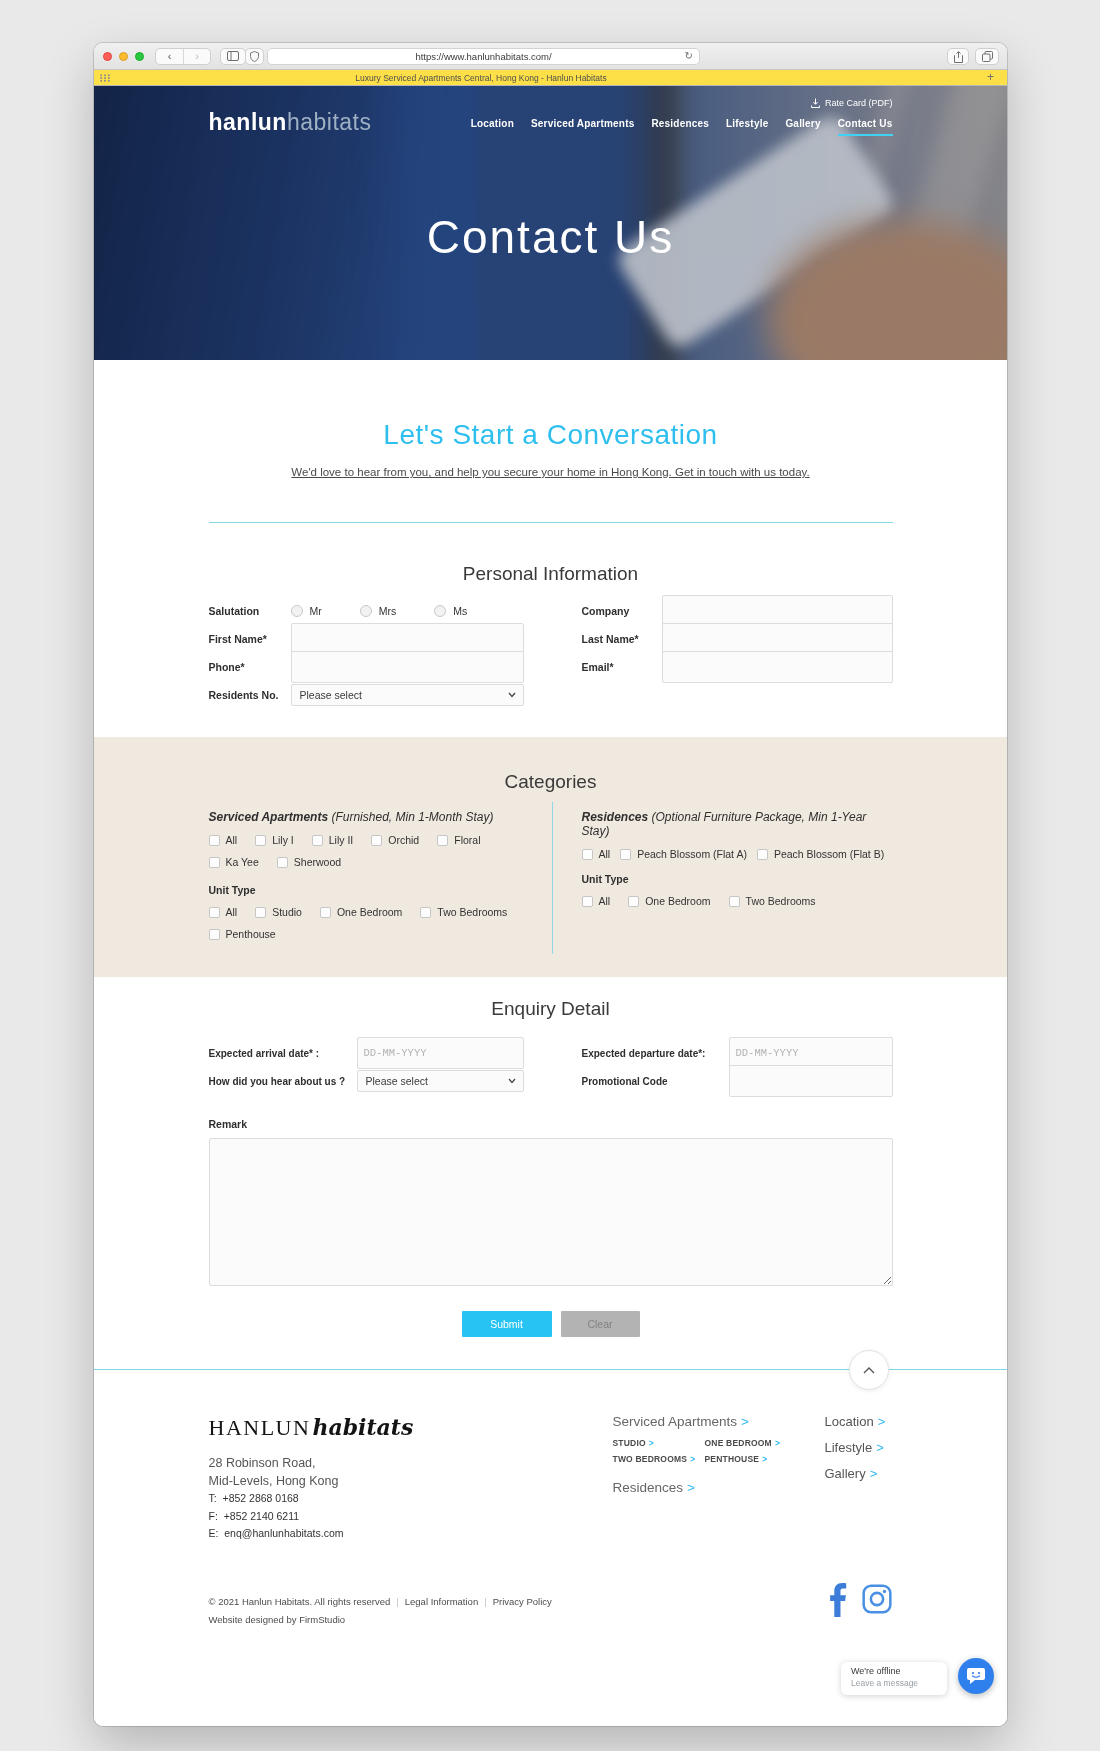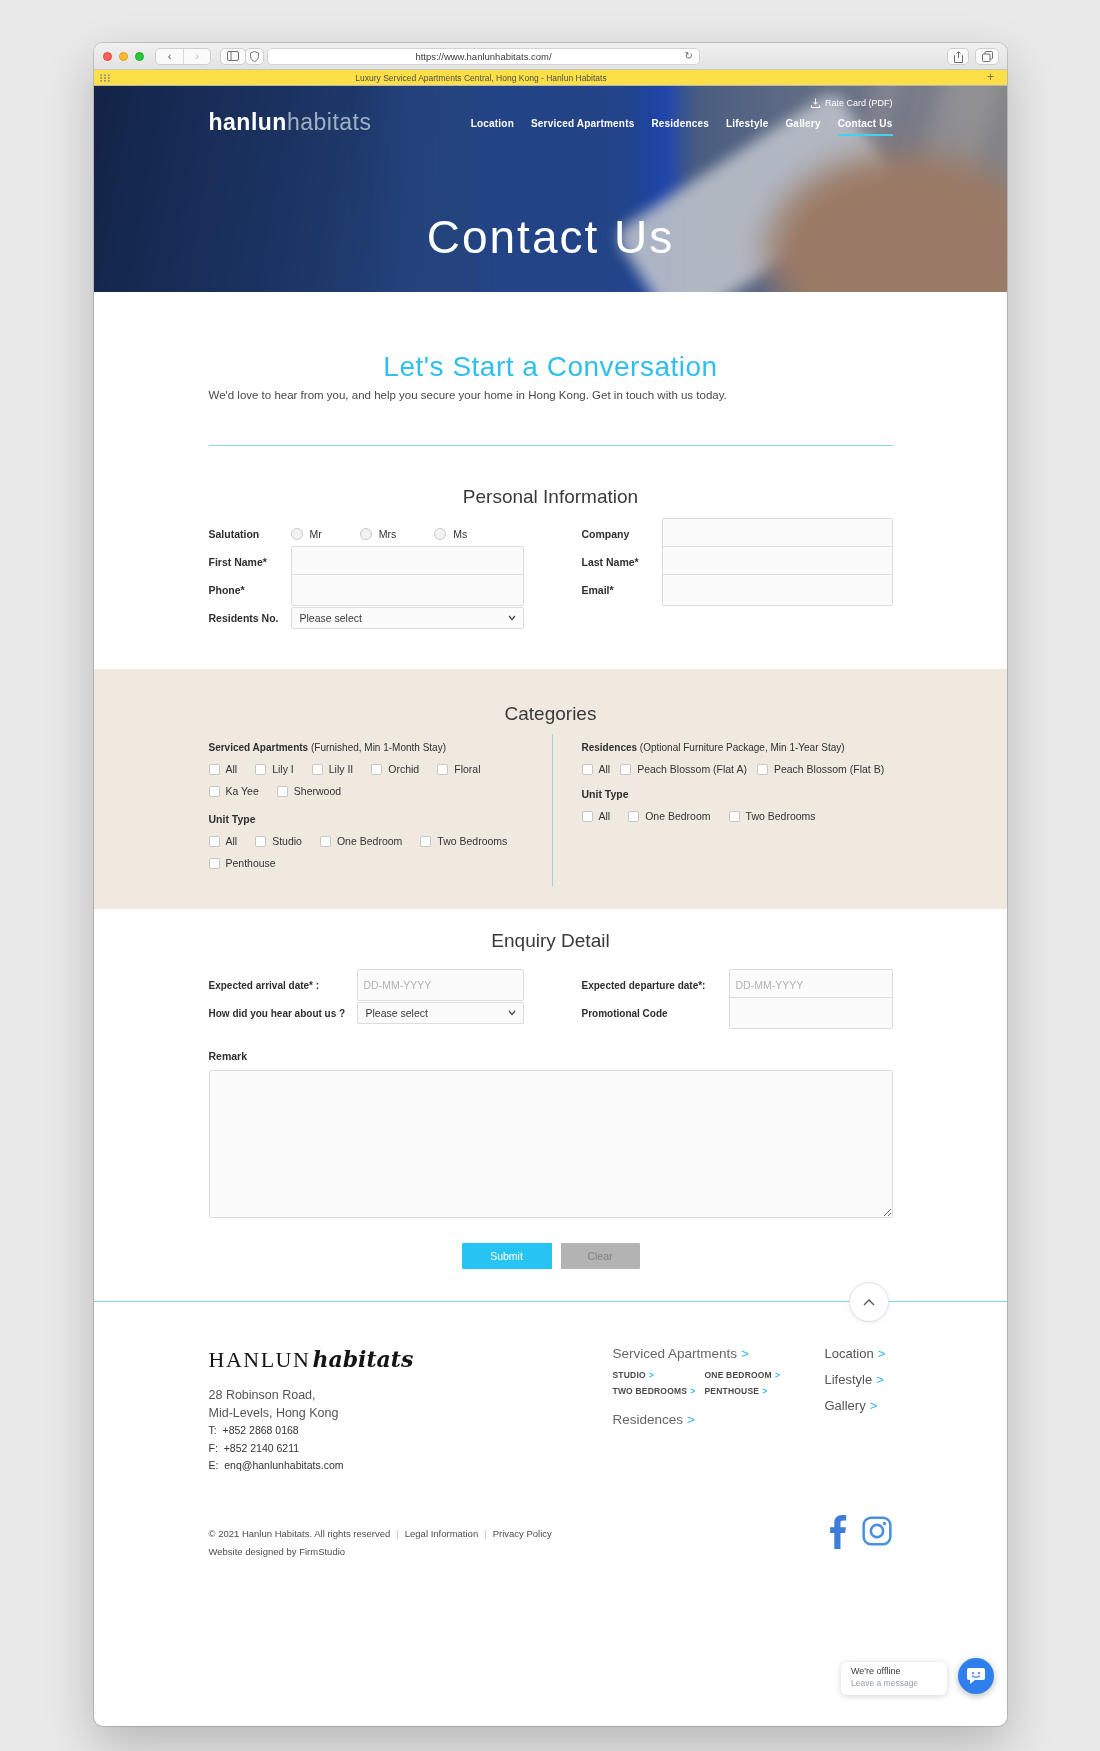--- a/index.html
+++ b/index.html
@@ -36,21 +36,21 @@
   .share-btn { position:absolute; left:853px; top:5px; width:22px; }
   .tabsview-btn { position:absolute; left:881px; top:5px; width:24px; }
 
   .tabbar { height:16px; background:#fde047; border-bottom:1px solid #b7b7b7; position:relative; }
   .tabgrid { position:absolute; left:6px; top:4px; }
   .tabtitle { position:absolute; left:387px; top:50%; transform:translate(-50%,-50%);
               font-size:8.5px; color:#4e4e4e; white-space:nowrap; }
   .newtab { position:absolute; left:893px; top:0; font-size:12px; color:#707070; line-height:15px; }
 
   
-  .hero { height:206px; position:relative; background:#1d4ed8; overflow:hidden; }
+  .hero { height:274px; position:relative; background:#404040; overflow:hidden; }
   .hero .blob { position:absolute; }
   .b-left { left:-4%; top:-25%; width:46%; height:160%;
             background:linear-gradient(100deg,#14264a 10%,#1f3a6d 55%,#2c5090 95%); filter:blur(7px); }
   .b-mid { left:33%; top:-20%; width:28%; height:150%; background:#2a4e8d; filter:blur(20px); opacity:.85; }
   .b-right { right:-6%; top:-15%; width:42%; height:140%;
              background:linear-gradient(90deg,#51688f,#8f919a 60%,#a7a29a); filter:blur(12px); }
   .b-streak { right:4%; top:-10%; width:55px; height:120%; background:#d8d0c3; opacity:.32;
               transform:rotate(16deg); filter:blur(9px); }
   .b-streak2 { right:15%; top:-10%; width:24px; height:120%; background:#cfc7ba; opacity:.25;
                transform:rotate(16deg); filter:blur(8px); }
@@ -75,46 +75,46 @@
                 font-size:46px; font-weight:200; color:#fff; letter-spacing:2px; }
 
   
   .container { width:684px; margin:0 auto; }
   .sec-title { text-align:center; font-size:19px; color:#3a3a3a; font-weight:400; }
 
   
   .sec1 { height:377px; background:#fff; }
   .intro-title { padding-top:59px; text-align:center; font-size:28px; font-weight:300;
                  color:#2ebfee; letter-spacing:.5px; }
-  .intro-sub { margin-top:6px; font-size:11.5px; color:#4a4a4a; }
+  .intro-sub { margin-top:15px; text-align:center; font-size:11.5px; color:#4a4a4a;text-decoration:underline; }
   .divider { margin-top:44px; border-top:1px solid #85d8e6; }
   .sec1 .sec-title { padding-top:40px; }
   .form-grid { margin-top:15px; display:grid; grid-template-columns:315px 311px;
                justify-content:space-between; }
   .frow { display:flex; align-items:center; height:22px; margin-bottom:6px; }
   .flabel { flex:0 0 82px; font-size:10.5px; font-weight:700; color:#2e2e2e; }
   .flabel.r { flex-basis:80px; }
   .tinput { flex:1; height:32px; background:#fbfbfb; border:1px solid #dcdcdc; border-radius:2px;
-            font-size:10.5px; padding:0 6px; color:#333; font-family:Liberation Sans, sans-serif; min-width:0; }
+            font-size:10.5px; padding:0 6px; color:#333; font-family:Liberation Mono, monospace; min-width:0; }
   .tinput::placeholder { color:#b2b2b2; }
   .radios { display:flex; gap:38px; align-items:center; }
   .radio-opt { display:flex; align-items:center; gap:7px; font-size:10.5px; color:#333; cursor:pointer; }
   .rdot { width:12px; height:12px; border-radius:50%; border:1px solid #c9c9c9; background:#f2f2f2; }
   .selectbox { position:relative; flex:1; height:22px; background:#fbfbfb; border:1px solid #dcdcdc;
                border-radius:2px; display:flex; align-items:center; padding:0 8px;
                font-size:10.5px; color:#3a3a3a; cursor:pointer; }
   .selectbox .chev { position:absolute; right:7px; top:7px; }
 
   
   .beige { height:240px; background:#f0e9e0; }
   .beige .sec-title { padding-top:34px; }
   .cats { margin-top:17px; position:relative; display:grid; grid-template-columns:333px 311px;
           justify-content:space-between; }
   .vdiv { position:absolute; left:343px; top:-8px; height:152px; width:1px; background:#8fd8e4; }
-  .cat-head { font-size:10px; color:#2f2f2f; }
+  .cat-head { font-size:12px; color:#2f2f2f;font-style:italic; }
   .cat-head .bold { font-weight:700; }
   .cbrow { display:flex; gap:18px; margin-top:10px; }
   .cbrow.tight { gap:10px; }
   .cb { display:flex; align-items:flex-end; gap:6px; font-size:10.5px; color:#333; cursor:pointer;
         white-space:nowrap; }
   .cbbox { width:11px; height:11px; border:1px solid #c6c6c6; background:#fdfdfd; border-radius:2px;
            flex:0 0 11px; }
   .ut { margin-top:16px; font-size:10.5px; font-weight:700; color:#2e2e2e; }
   .col-res .ut { margin-top:13px; }
 

